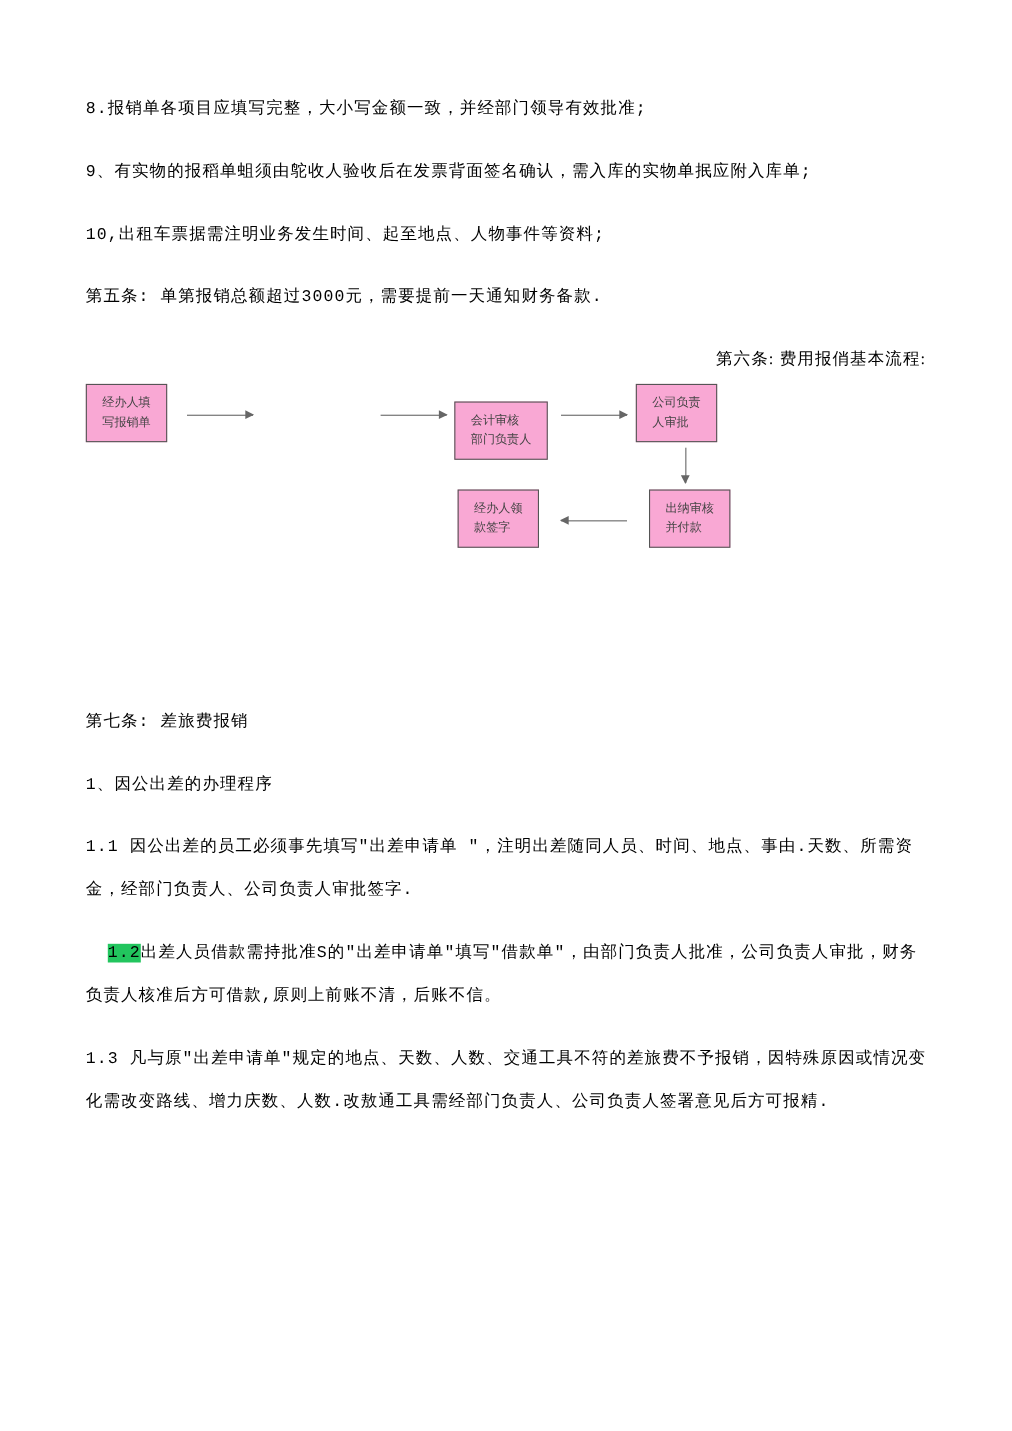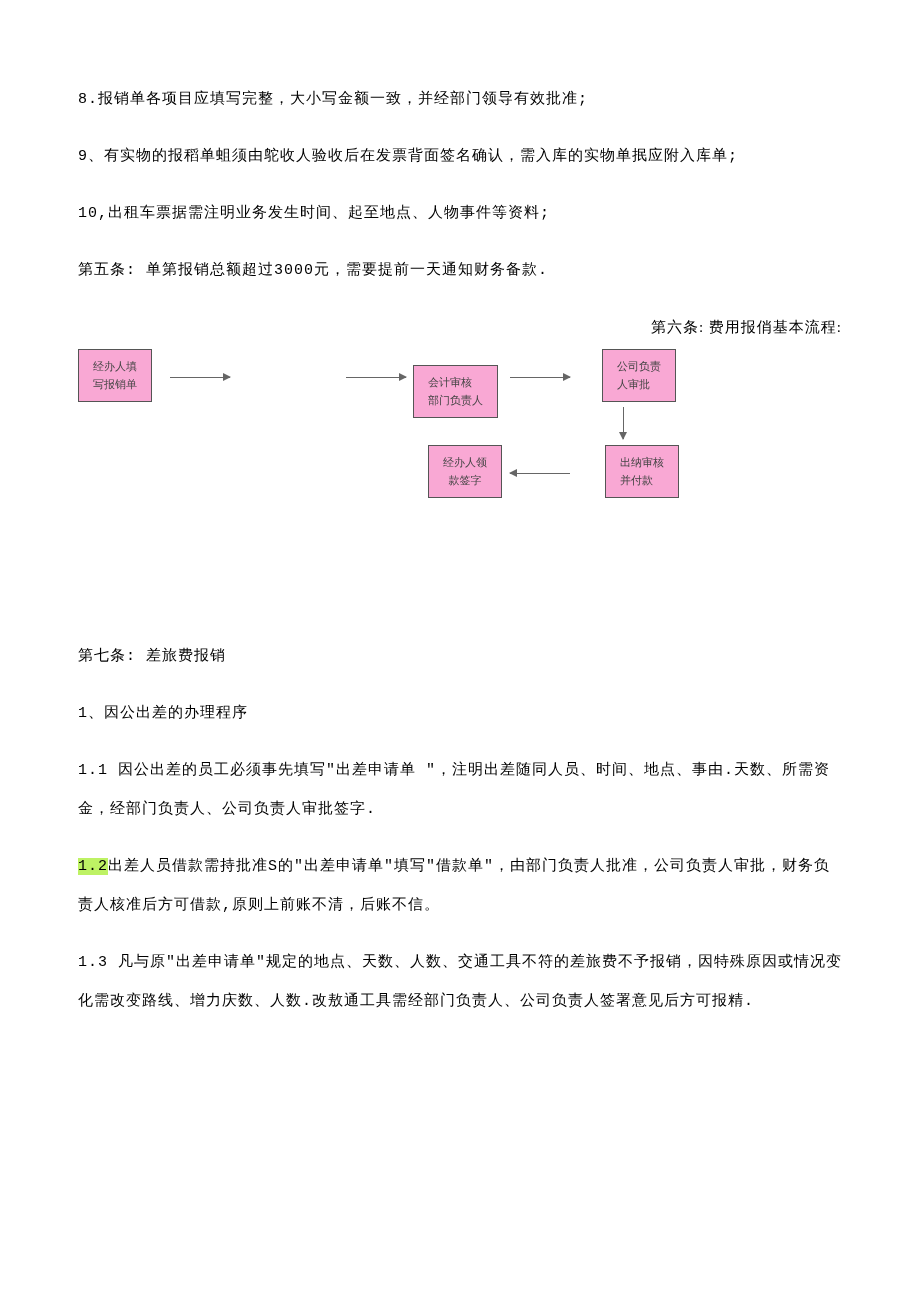--- a/index.html
+++ b/index.html
@@ -16,21 +16,22 @@
       margin-bottom: 18px;
       letter-spacing: 1px;
       font-family: Liberation Mono, monospace;
     }
     .para2 {
       margin-bottom: 2px;
       letter-spacing: 1px;
       text-align: right;
     }
     .highlight {
-      background: #bef264;
+      background: #22c55e;
+      margin-left: 20px;
     }
     .flowchart {
       position: relative;
       width: 700px;
       height: 160px;
       margin-bottom: 50px;
     }
     .flowbox {
       position: absolute;
       border: 1px solid #555;
@@ -91,31 +92,31 @@
     <span>经办人填</span><br>
     <span>写报销单</span>
   </div>
 
 
   <div class="flowbox" style="left:335px; top:16px;">
     <span>会计审核</span><br>
     <span>部门负责人</span>
   </div>
 
-  <div class="flowbox" style="left:524px; top:0px;">
+  <div class="flowbox" style="left:500px; top:0px;">
     <span>公司负责</span><br>
     <span>人审批</span>
   </div>
 
-  <div class="flowbox" style="left:527px; top:96px;">
+  <div class="flowbox" style="left:512px; top:96px;">
     <span>出纳审核</span><br>
     <span>并付款</span>
   </div>
 
-  <div class="flowbox" style="left:350px; top:96px;text-align:center;">
+  <div class="flowbox" style="left:338px; top:96px;">
     <span>经办人领</span><br>
     <span>款签字</span>
   </div>
 
   <div class="arrow arrow-h arrow-head-r" style="left:92px; top:28px; width:60px;"></div>
   <div class="arrow arrow-h arrow-head-r" style="left:268px; top:28px; width:60px;"></div>
   <div class="arrow arrow-h arrow-head-r" style="left:432px; top:28px; width:60px;"></div>
   <div class="arrow arrow-v arrow-head-d" style="left:545px; top:58px; height:32px;"></div>
   <div class="arrow arrow-h arrow-head-l" style="left:432px; top:124px; width:60px;"></div>
 

